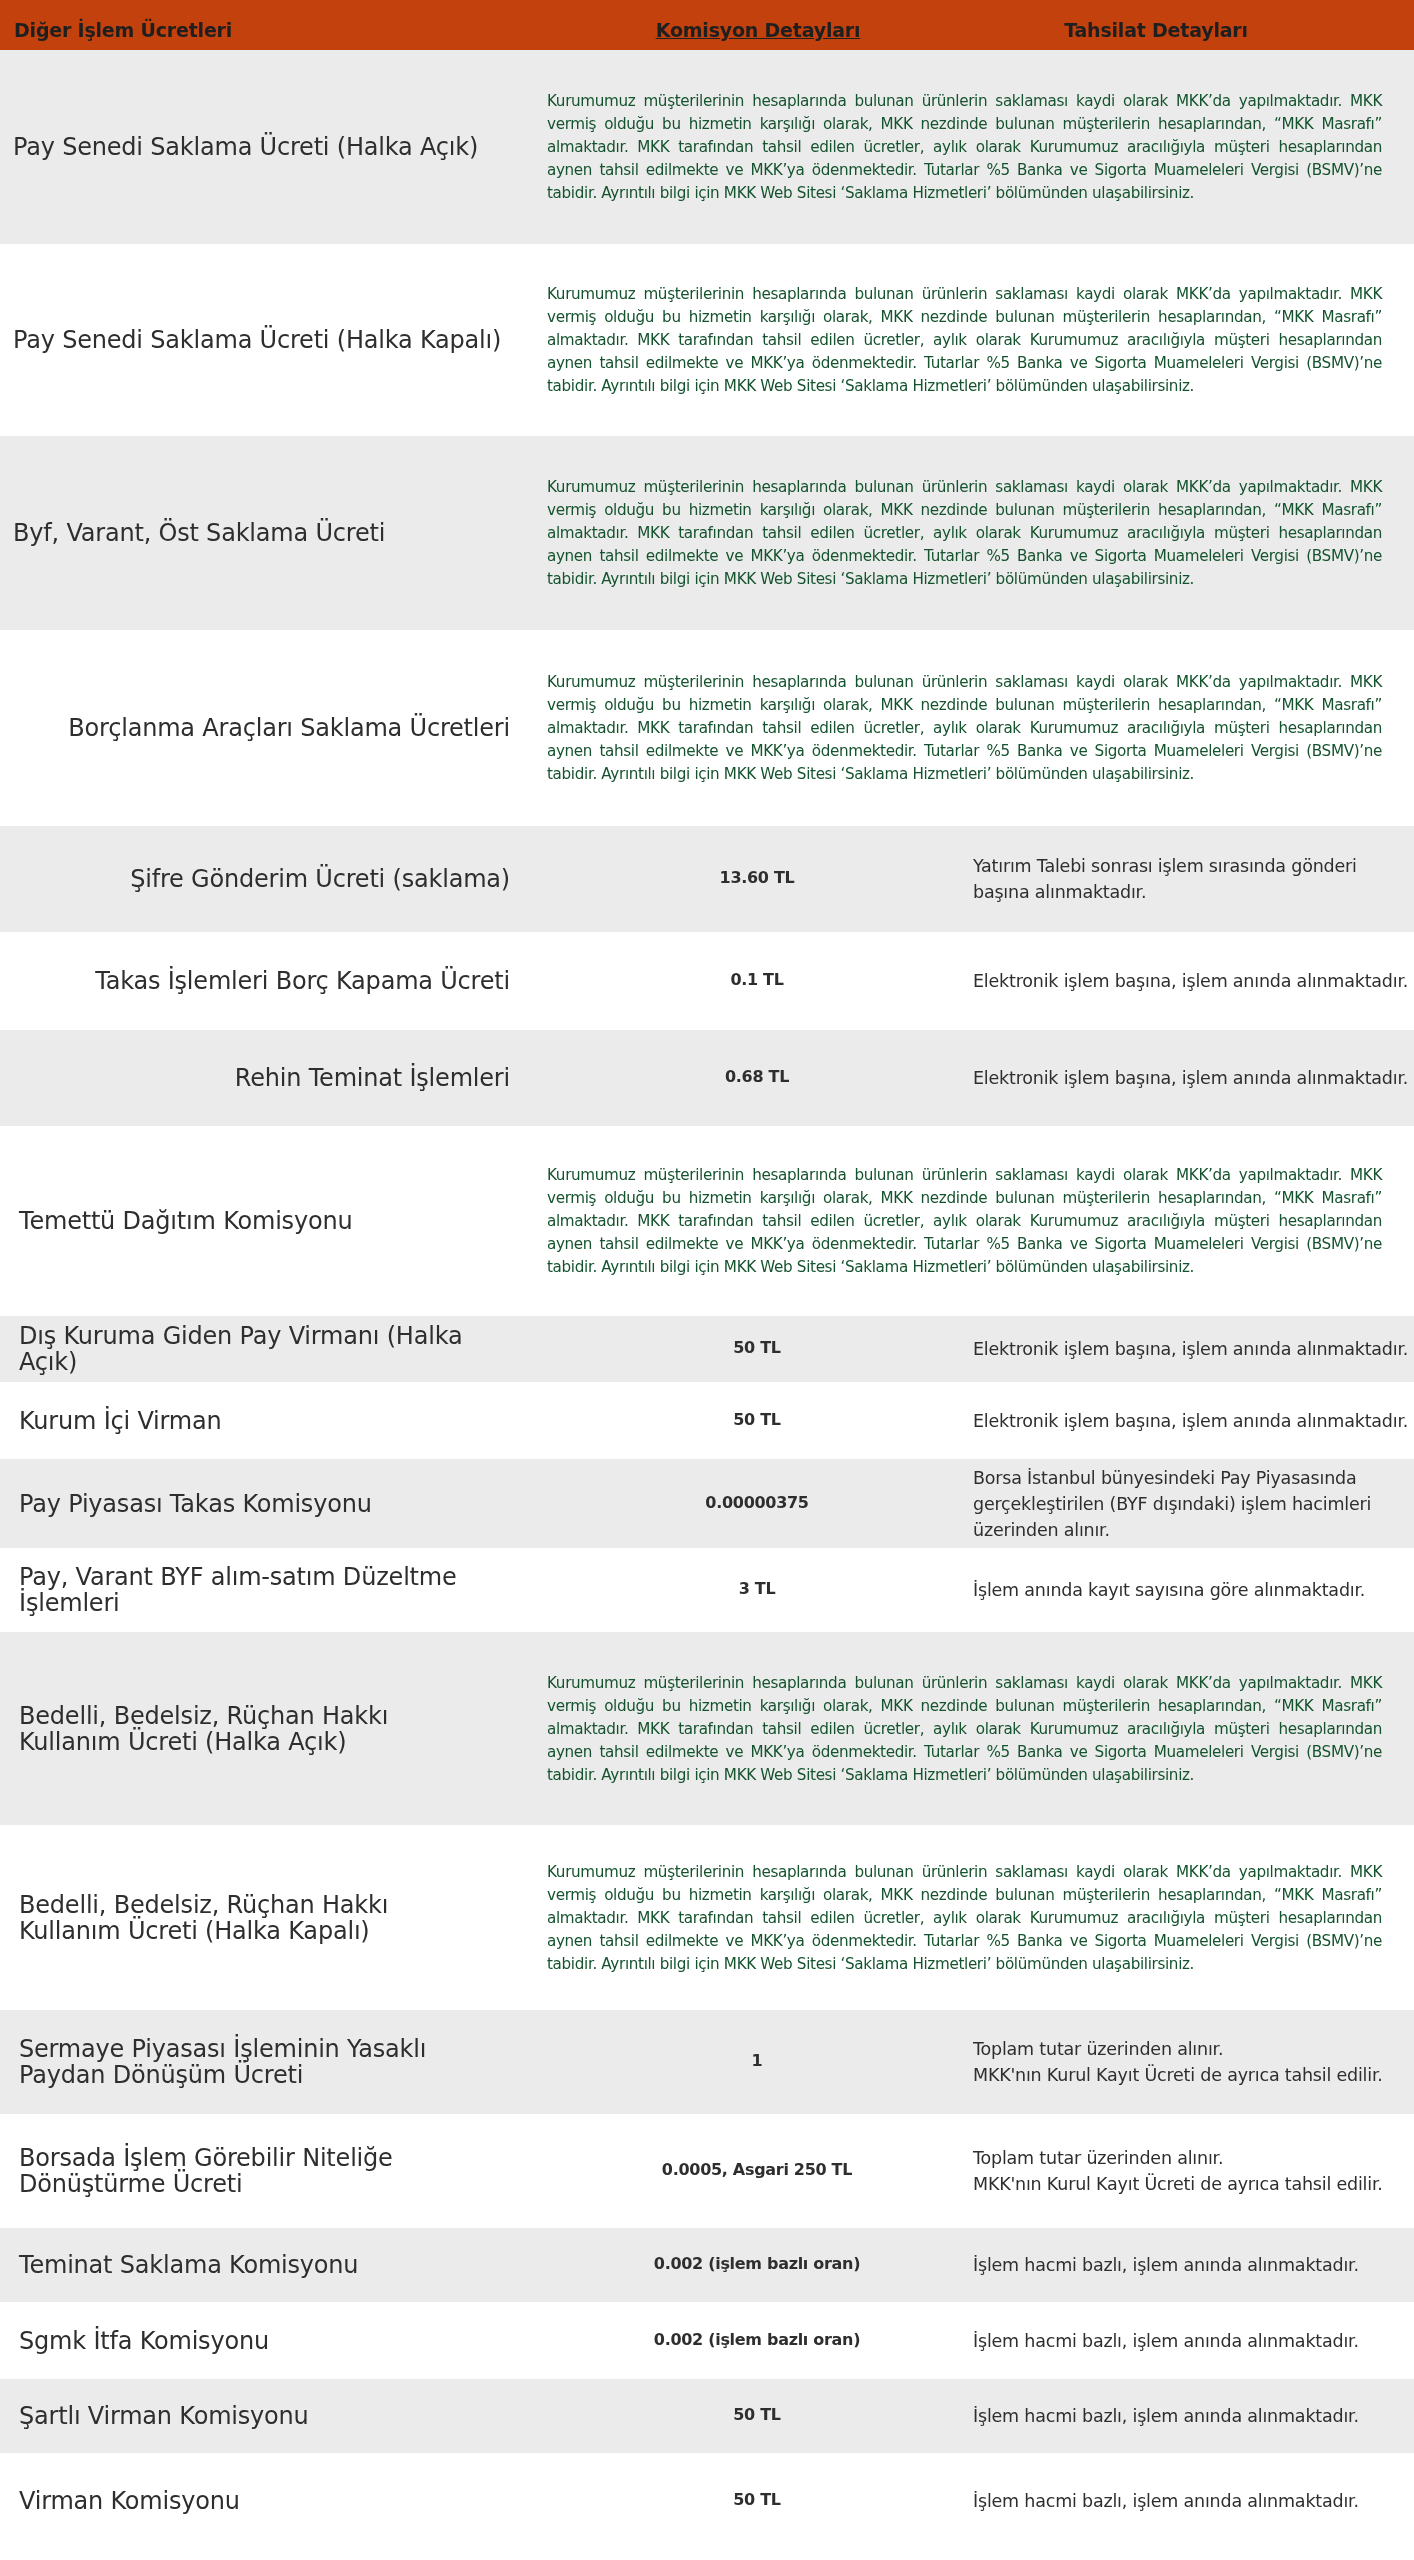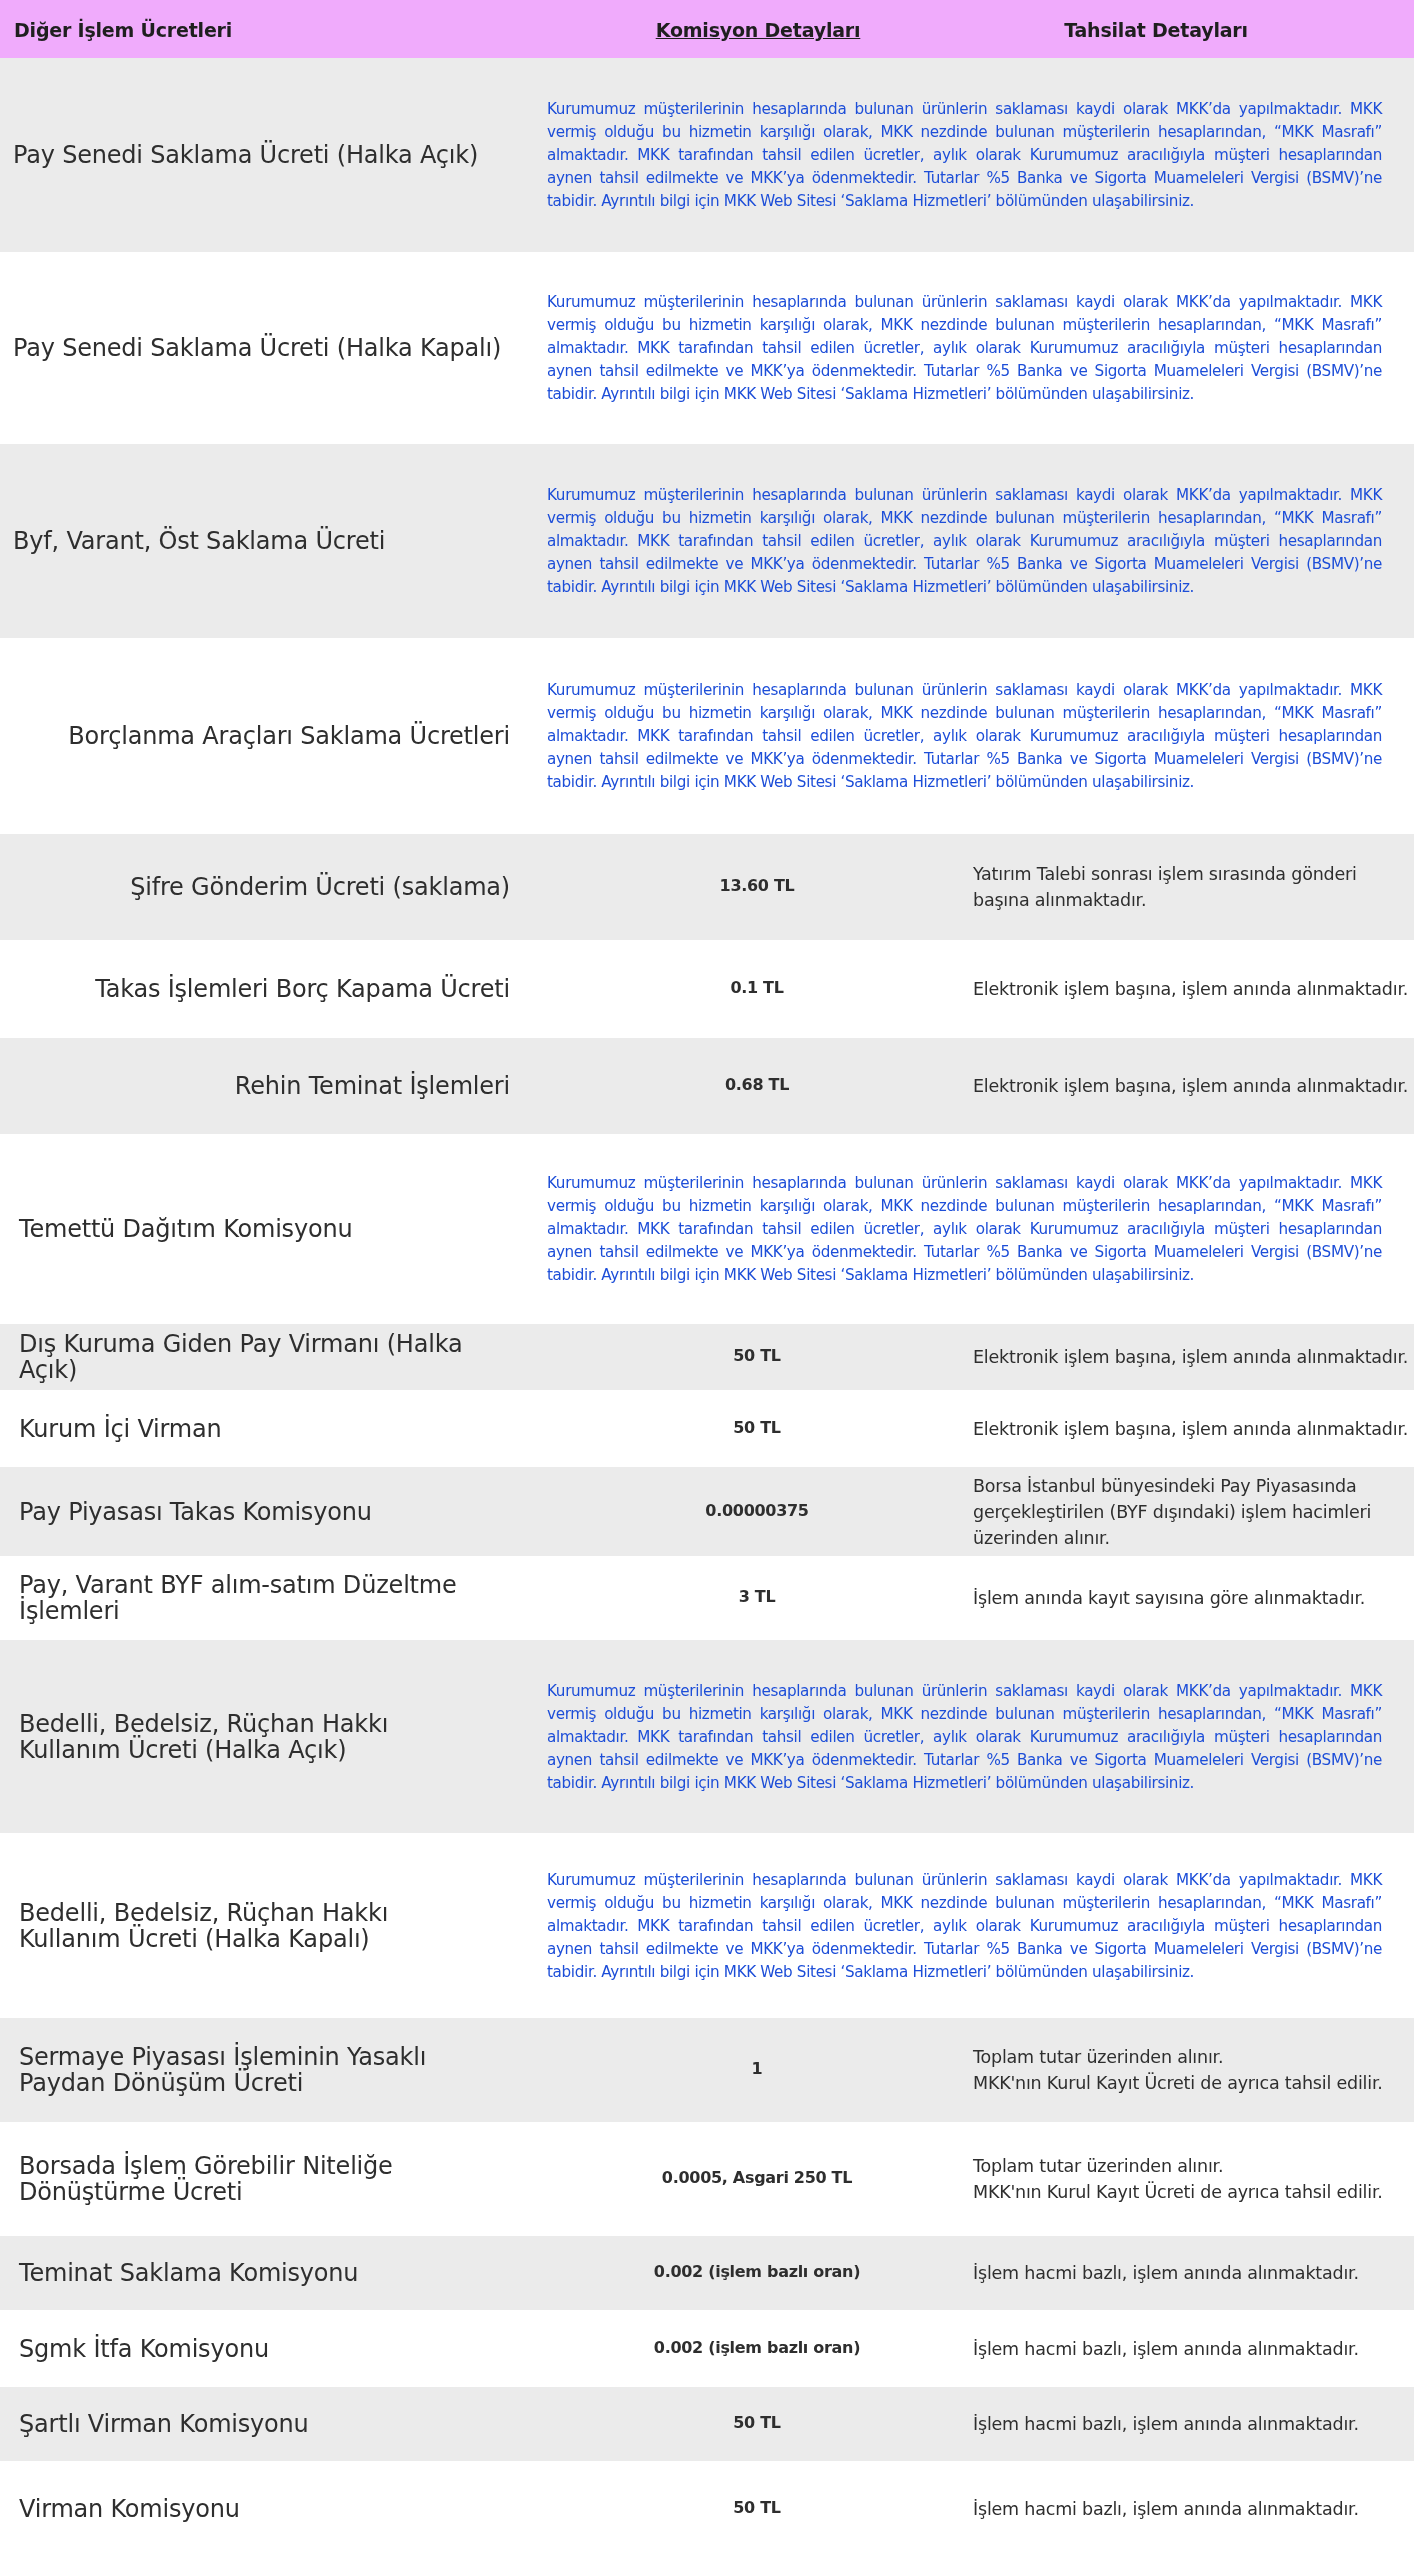--- a/index.html
+++ b/index.html
@@ -1,31 +1,31 @@
 <!DOCTYPE html>
 <html><head>
 <meta charset="utf-8">
 <style>
   html, body { margin: 0; padding: 0; background: #ffffff; }
   body { width: 1414px; height: 2560px; overflow: hidden; font-family: "DejaVu Sans", "Liberation Sans", sans-serif; color: #2b2b2b; }
   .table { position: relative; width: 1414px; }
-  .hdr { position: relative; height: 58px; background: #f0abfc; }
+  .hdr { position: relative; height: 50px; background: #c2410c; }
   .hdr .h { position: absolute; top: 0; height: 62px; line-height: 60px; font-weight: bold; font-size: 19px; color: #1f1f1f; letter-spacing: -0.2px; }
   .hdr .h1 { left: 14px; }
   .hdr .h2 { left: 540px; width: 436px; text-align: center; text-decoration: underline; }
   .hdr .h3 { left: 960px; width: 392px; text-align: center; }
   .row { position: relative; display: flex; align-items: center; }
   .row.gray { background: #ebebeb; }
   .row.white { background: #ffffff; }
   .lbl { position: absolute; left: 13px; width: 500px; top: 50%; transform: translateY(-50%); font-size: 24px; line-height: 26px; color: #2e2e2e; letter-spacing: -0.2px; }
   .lbl.in { left: 19px; }
   .lbl.tight { left: 10px; text-align: right; }
   .val { position: absolute; left: 560px; width: 394px; top: 50%; transform: translateY(-58%); text-align: center; font-size: 16px; font-weight: 600; color: #2e2e2e; letter-spacing: -0.3px; }
   .col3 { position: absolute; left: 973px; width: 440px; top: 50%; transform: translateY(-50%); font-size: 17.5px; line-height: 26px; color: #2e2e2e; white-space: pre-line; letter-spacing: -0.2px; }
-  .long { position: absolute; left: 547px; width: 835px; top: 50%; transform: translateY(-50%); font-size: 15.2px; line-height: 23px; text-align: justify; color: #1d4ed8; letter-spacing: -0.35px; }
+  .long { position: absolute; left: 547px; width: 835px; top: 50%; transform: translateY(-50%); font-size: 15.2px; line-height: 23px; text-align: justify; color: #14532d; letter-spacing: -0.35px; }
 </style>
 </head>
 <body>
 
 <div class="table">
   <div class="hdr">
     <div class="h h1">Diğer İşlem Ücretleri</div>
     <div class="h h2">Komisyon Detayları</div>
     <div class="h h3">Tahsilat Detayları</div>
   </div>

